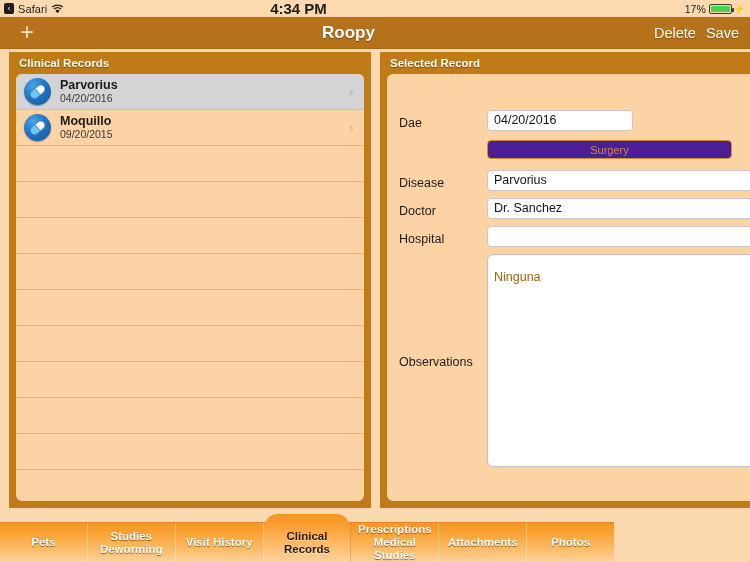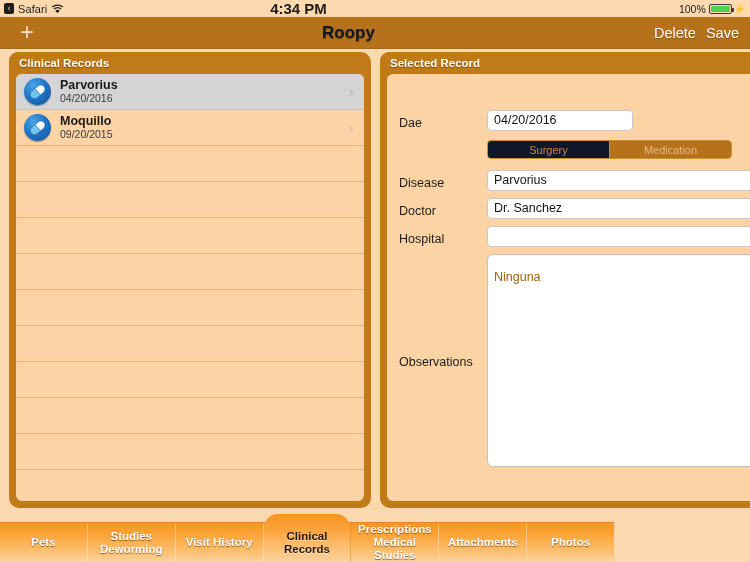--- a/index.html
+++ b/index.html
@@ -104,21 +104,21 @@
     border-bottom: 1px solid #a8691a;
     box-sizing: border-box;
   }
   .nav-title {
     position: absolute;
     left: 0; top: 0;
     width: 697px;
     height: 31px;
     line-height: 31px;
     text-align: center;
-    color: #0f172a;
+    color: #ffffff;
     font-size: 17px;
     font-weight: bold;
     text-shadow: 0 1px 1px rgba(60,30,0,0.55);
   }
   .nav-add {
     position: absolute;
     left: 14px; top: 0;
     height: 31px;
     width: 26px;
     display: flex;
@@ -142,21 +142,21 @@
     color: #ffffff;
     font-size: 14.5px;
     cursor: pointer;
     text-shadow: 0 1px 1px rgba(60,30,0,0.4);
   }
 
   
   .panel {
     position: absolute;
     background: #c07a18;
-    border-radius: 10px;
+    border-radius: 1px;
   }
   .panel-tab {
     position: absolute;
     left: 0; top: 0;
     height: 22px;
     background: #c07a18;
     border-radius: 9px 9px 0 0;
     color: #ffffff;
     font-size: 11.5px;
     font-weight: bold;
@@ -275,21 +275,21 @@
     box-sizing: border-box;
   }
   .seg-item {
     flex: 1;
     font-size: 11px;
     display: flex;
     align-items: center;
     justify-content: center;
     cursor: pointer;
   }
-  .seg-item.off { background: #0f172a; color: #d08a3a; }
+  .seg-item.off { background: #4c1d95; color: #d08a3a; }
   .seg-item.on  { background: #b5721a; color: #e7b882; border-left: 1px solid #cf8f2f; }
 
   #row-disease  { top: 96px; }
   #row-doctor   { top: 124px; }
   #row-hospital { top: 152px; }
   #row-obs      { top: 180px; }
   #row-obs .form-label { padding-top: 2px; }
   .textarea {
     flex: 1;
     height: 213px;
@@ -361,21 +361,21 @@
       <span class="sb-wifi">
         <svg width="13" height="10" viewBox="0 0 13 10">
           <path d="M6.5 9.2 L4.3 6.6 a3.4 3.4 0 0 1 4.4 0 Z" fill="#1d1d1d"></path>
           <path d="M2.9 5.1 a5.6 5.6 0 0 1 7.2 0" stroke="#1d1d1d" stroke-width="1.3" fill="none"></path>
           <path d="M1.2 3.1 a8.3 8.3 0 0 1 10.6 0" stroke="#1d1d1d" stroke-width="1.3" fill="none"></path>
         </svg>
       </span>
     </div>
     <div class="sb-center">4:34 PM</div>
     <div class="sb-right">
-      <span>100%</span>
+      <span>17%</span>
       <span class="batt">
         <span class="batt-fill"></span>
       </span>
       <span class="batt-bolt">⚡</span>
     </div>
   </div>
 
   <div class="navbar">
     <div class="nav-add">+</div>
     <div class="nav-title">Roopy</div>
@@ -442,21 +442,20 @@
     <div class="panel-body">
       <div class="form">
 
         <div class="form-row" id="row-date">
           <div class="form-label">Dae</div>
           <div class="field">04/20/2016</div>
         </div>
 
         <div class="seg">
           <div class="seg-item off">Surgery</div>
-          <div class="seg-item on">Medication</div>
         </div>
 
         <div class="form-row" id="row-disease">
           <div class="form-label">Disease</div>
           <div class="field">Parvorius</div>
         </div>
 
         <div class="form-row" id="row-doctor">
           <div class="form-label">Doctor</div>
           <div class="field">Dr. Sanchez</div>

